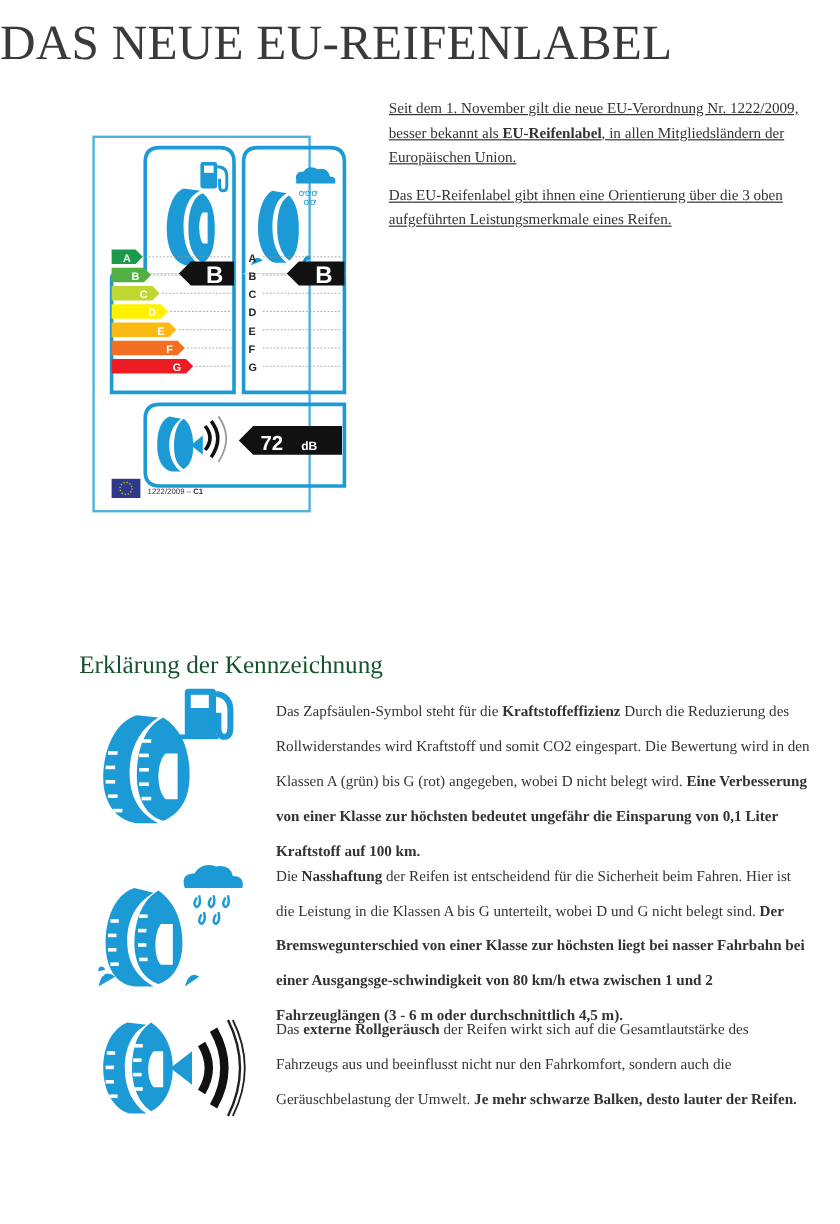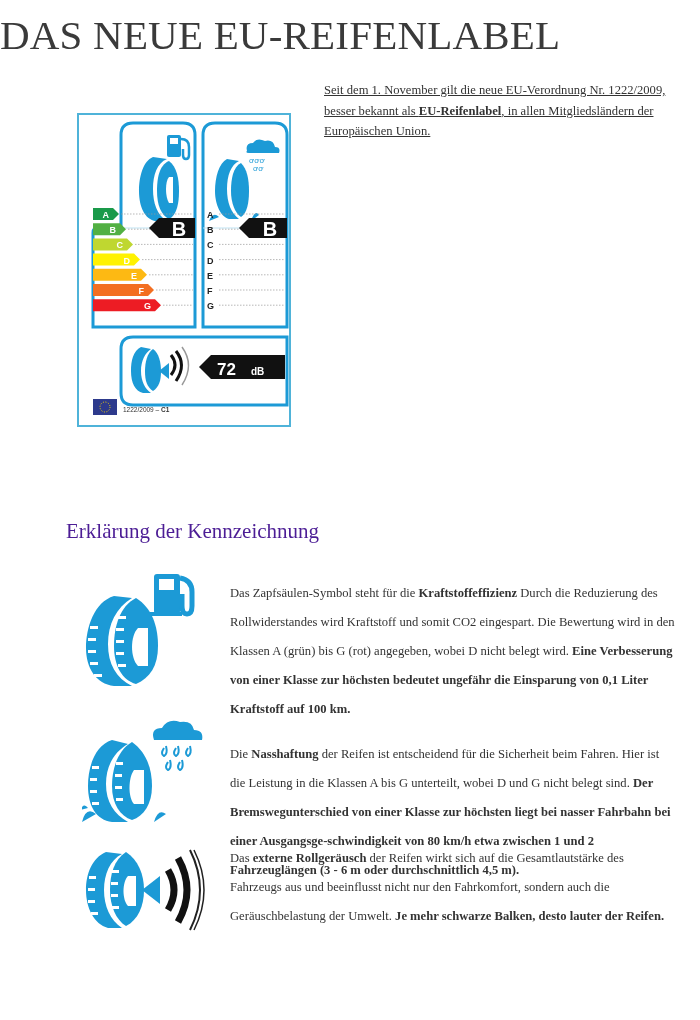--- a/index.html
+++ b/index.html
@@ -3,26 +3,26 @@
 <meta charset="utf-8">
 <style>
   html, body { margin:0; padding:0; background:#ffffff; }
   body { width:700px; height:1020px; position:relative; overflow:hidden;
          font-family:"Liberation Serif","DejaVu Serif",serif; color:#333; }
   .title { position:absolute; left:0; width:676px; top:10px; text-align:left;
            font-size:41px; color:#3a3a3a; letter-spacing:0.2px; line-height:50px; }
   .intro { position:absolute; left:324px; top:80px; width:345px; font-size:12.6px; line-height:20.6px; color:#333; }
   .intro p { margin:0 0 11px 0;text-decoration:underline; }
   b { font-weight:bold; }
-  .h2 { position:absolute; left:66px; top:519px; font-size:21px; color:#4c1d95; }
+  .h2 { position:absolute; left:66px; top:542px; font-size:21px; color:#14532d; }
   .sec { position:absolute; left:230px; width:445px; font-size:12.6px; line-height:29px; color:#333; }
   .sec p { margin:0; }
   .icon { position:absolute; }
   
-  .label { position:absolute; left:77px; top:113px; width:214px; height:314px; border:2px solid #4fb3d9; box-sizing:border-box; background:#fff; }
+  .label { position:absolute; left:77px; top:113px; width:182px; height:314px; border:2px solid #4fb3d9; box-sizing:border-box; background:#fff; }
   .lbl-svg { position:absolute; left:0; top:0; }
 </style>
 </head>
 <body>
 
 <div class="title">DAS NEUE EU-REIFENLABEL</div>
 
 <div class="label">
   <svg class="lbl-svg" width="212" height="312" viewBox="0 0 212 312">
 
@@ -124,20 +124,21 @@
     <g transform="translate(14,284)">
       <rect x="0" y="0" width="24" height="16" fill="#2d3a8c"></rect>
       <circle cx="12" cy="8" r="5" fill="none" stroke="#ffdd00" stroke-width="1" stroke-dasharray="1 1.6"></circle>
     </g>
     <text x="44" y="297" font-size="6.5" fill="#333" font-family="Liberation Sans, sans-serif"><tspan>1222/2009 – </tspan><tspan font-weight="bold">C1</tspan></text>
   </svg>
 </div>
 
 <div class="intro">
   <p><span>Seit dem 1. November gilt die neue EU-Verordnung Nr. 1222/2009, besser bekannt als </span><b>EU-Reifenlabel</b><span>, in allen Mitgliedsländern der Europäischen Union.</span></p>
+  <p>Das EU-Reifenlabel gibt ihnen eine Orientierung über die 3 oben aufgeführten Leistungsmerkmale eines Reifen.</p>
 </div>
 
 <div class="h2">Erklärung der Kennzeichnung</div>
 
 <svg class="icon" style="left:84px;top:568px" width="130" height="120" viewBox="0 0 130 120">
   <path d="M30 28 C10 34 2 60 2 80 C2 100 12 116 30 118 L48 118 C32 110 24 96 24 76 C24 56 32 40 48 30 Z" fill="#1c9ad6"></path>
   <path d="M52 30 C36 38 30 58 30 78 C30 98 38 112 52 116 C66 110 74 98 74 78 C74 58 68 40 52 30 Z" fill="#1c9ad6"></path>
   <path d="M54 60 C46 68 46 90 54 98 L64 98 L64 60 Z" fill="#fff"></path>
   <g fill="#fff">
     <rect x="6" y="58" width="8" height="3"></rect>
@@ -177,21 +178,21 @@
   <path d="M0 104 Q4 88 14 96 Z M72 104 Q76 90 84 96 Z M-2 92 Q2 84 6 90 Z" fill="#1c9ad6"></path>
   <path d="M72 22 Q68 10 80 10 Q86 0 98 4 Q110 2 112 12 Q122 12 120 22 Z" fill="#1c9ad6"></path>
   <g fill="none" stroke="#1c9ad6" stroke-width="2">
     <path d="M82 30 q-4 6 0 8 q4 -2 2 -10"></path>
       <path d="M94 30 q-4 6 0 8 q4 -2 2 -10"></path>
       <path d="M106 30 q-4 6 0 8 q4 -2 2 -10"></path>
     <path d="M86 44 q-4 6 0 8 q4 -2 2 -10"></path>
       <path d="M98 44 q-4 6 0 8 q4 -2 2 -10"></path>
   </g>
 </svg>
-<div class="sec" style="top:740px">
+<div class="sec" style="top:716px">
   <p><span>Die </span><b>Nasshaftung</b><span> der Reifen ist entscheidend für die Sicherheit beim Fahren. Hier ist die Leistung in die Klassen A bis G unterteilt, wobei D und G nicht belegt sind. </span><b>Der Bremswegunterschied von einer Klasse zur höchsten liegt bei nasser Fahrbahn bei einer Ausgangsge-schwindigkeit von 80 km/h etwa zwischen 1 und 2 Fahrzeuglängen (3 - 6 m oder durchschnittlich 4,5 m).</b></p>
 </div>
 
 <svg class="icon" style="left:84px;top:846px" width="130" height="90" viewBox="0 0 130 90">
   <path d="M22 6 C8 12 2 28 2 44 C2 62 10 78 24 82 L38 82 C26 74 20 60 20 44 C20 28 26 14 38 8 Z" fill="#1c9ad6"></path>
   <path d="M42 6 C30 14 26 28 26 44 C26 60 32 74 42 80 C54 74 60 60 60 44 C60 28 54 14 42 6 Z" fill="#1c9ad6"></path>
   <path d="M44 30 C38 36 38 54 44 60 L52 60 L52 30 Z" fill="#fff"></path>
   <g fill="#fff">
     <rect x="5" y="30" width="7" height="3"></rect>
       <rect x="4" y="42" width="7" height="3"></rect>

